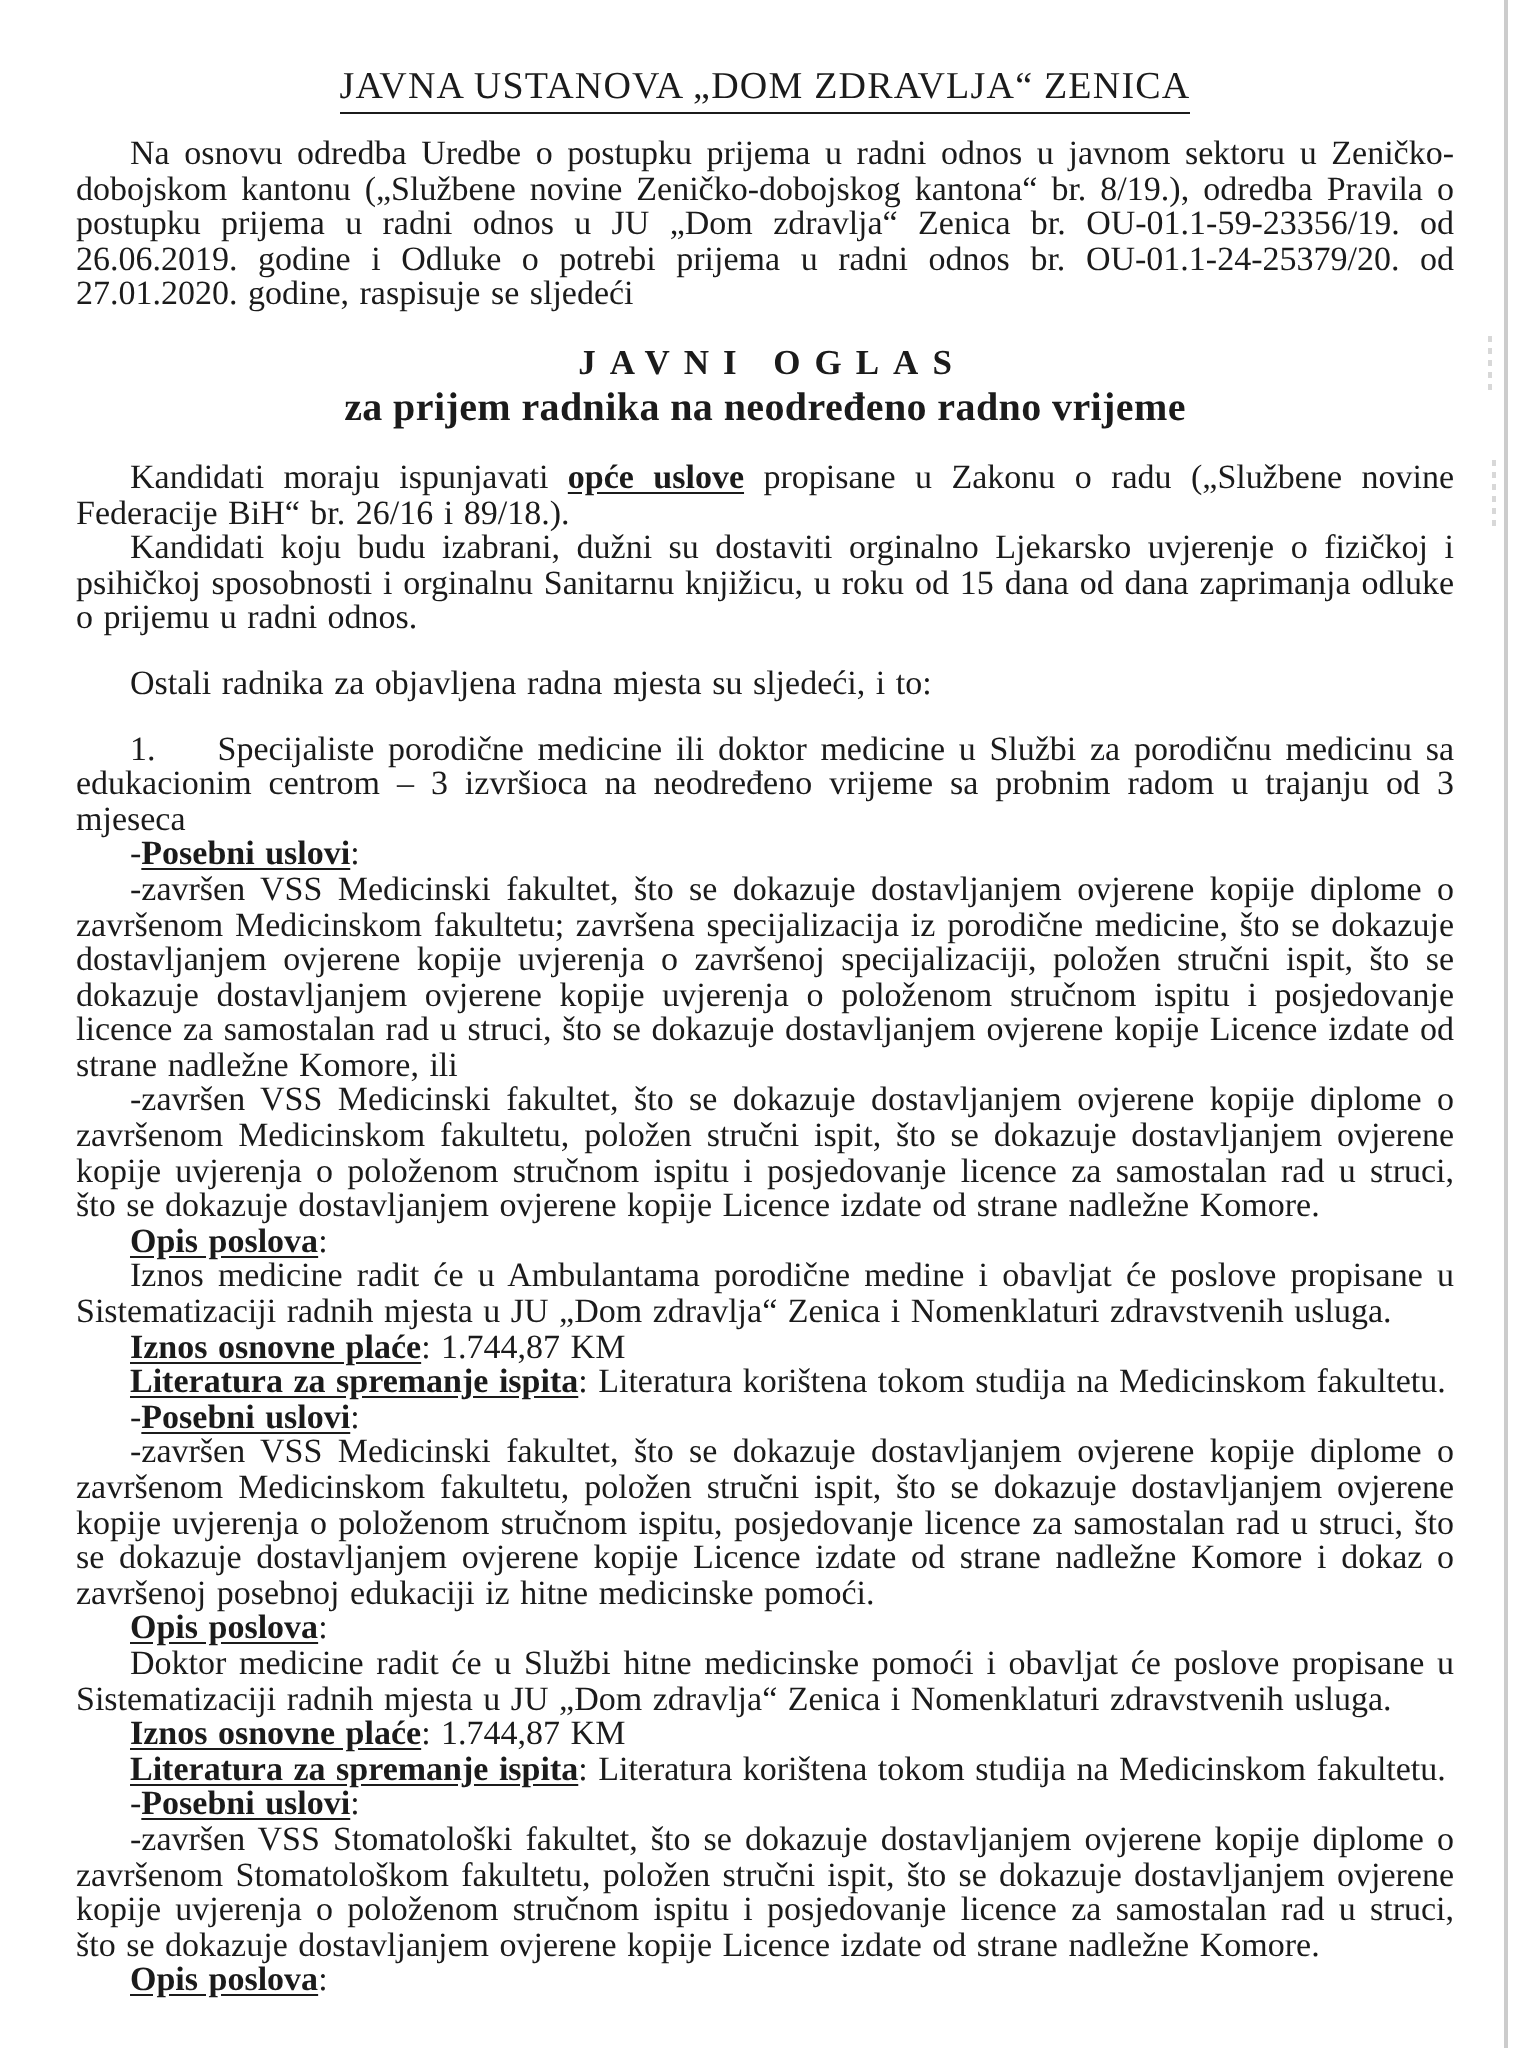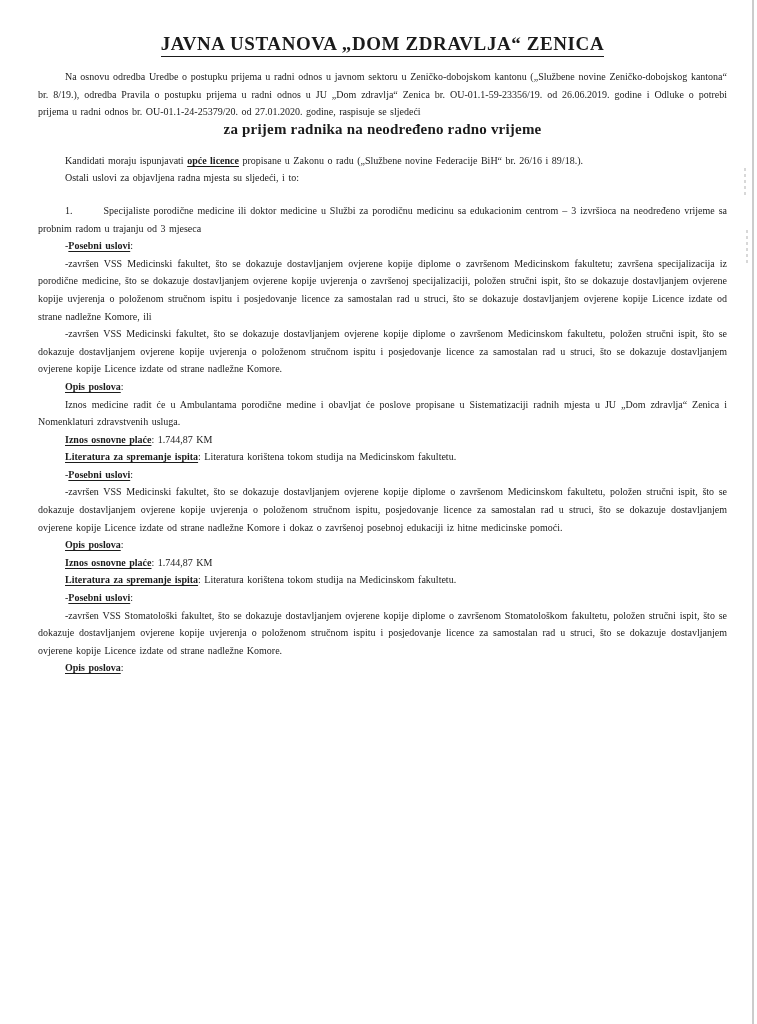--- a/index.html
+++ b/index.html
@@ -13,46 +13,46 @@
     color: #1b1b1b;
   }
   .page {
     padding: 33px 30px 0 38px;
   }
   
   .doc-title {
     margin: 0 0 13px 0;
     text-align: center;
     font-size: 19px;
-    font-weight: bold;
+    font-weight: normal;
     letter-spacing: 0.6px;
   }
   .doc-title .u {
     border-bottom: 1.6px solid #1b1b1b;
     padding-bottom: 2px;
   }
   .notice-heading {
     margin: 15px 0 1px 0;
     text-align: center;
     font-size: 17.5px;
     font-weight: bold;
     letter-spacing: 0.40em;
     text-indent: 0.40em; 
   }
   .notice-subheading {
     margin: 0 0 14px 0;
     text-align: center;
-    font-size: 15px;
+    font-size: 20px;
     font-weight: bold;
     letter-spacing: 0.2px;
   }
   
   p.line {
     margin: 0;
-    font-size: 10px;
+    font-size: 17px;
     line-height: 17.6px;
     text-align: justify;
     text-indent: 27px;
     word-spacing: 1px;
   }
   p.mb { margin-bottom: 15px; }
   .bu {
     font-weight: bold;
     text-decoration: underline;
     text-underline-offset: 2px;
@@ -79,43 +79,46 @@
 <div class="edge-line"></div>
 <div class="artifact artifact-1"></div>
 <div class="artifact artifact-2"></div>
 
 <div class="page">
 
   <h1 class="doc-title"><span class="u">JAVNA USTANOVA „DOM ZDRAVLJA“ ZENICA</span></h1>
 
   <p class="line">Na osnovu odredba Uredbe o postupku prijema u radni odnos u javnom sektoru u Zeničko-dobojskom kantonu („Službene novine Zeničko-dobojskog kantona“ br. 8/19.), odredba Pravila o postupku prijema u radni odnos u JU „Dom zdravlja“ Zenica br. OU-01.1-59-23356/19. od 26.06.2019. godine i Odluke o potrebi prijema u radni odnos br. OU-01.1-24-25379/20. od 27.01.2020. godine, raspisuje se sljedeći</p>
 
+  <div class="notice-heading">JAVNI OGLAS</div>
   <div class="notice-subheading">za prijem radnika na neodređeno radno vrijeme</div>
 
 
-  <p class="line"><span>Kandidati moraju ispunjavati </span><span class="bu">opće licence</span><span> propisane u Zakonu o radu („Službene novine Federacije BiH“ br. 26/16 i 89/18.).</span></p>
+  <p class="line"><span>Kandidati moraju ispunjavati </span><span class="bu">opće uslove</span><span> propisane u Zakonu o radu („Službene novine Federacije BiH“ br. 26/16 i 89/18.).</span></p>
 
+  <p class="line mb">Kandidati koju budu izabrani, dužni su dostaviti orginalno Ljekarsko uvjerenje o fizičkoj i psihičkoj sposobnosti i orginalnu Sanitarnu knjižicu, u roku od 15 dana od dana zaprimanja odluke o prijemu u radni odnos.</p>
 
-  <p class="line mb">Ostali uslovi za objavljena radna mjesta su sljedeći, i to:</p>
+  <p class="line mb">Ostali radnika za objavljena radna mjesta su sljedeći, i to:</p>
 
   <section>
     <p class="line"><span class="jnum">1.</span><span>Specijaliste porodične medicine ili doktor medicine u Službi za porodičnu medicinu sa edukacionim centrom – 3 izvršioca na neodređeno vrijeme sa probnim radom u trajanju od 3 mjeseca</span></p>
     <p class="line"><span>-</span><span class="bu">Posebni uslovi</span><span>:</span></p>
     <p class="line">-završen VSS Medicinski fakultet, što se dokazuje dostavljanjem ovjerene kopije diplome o završenom Medicinskom fakultetu; završena specijalizacija iz porodične medicine, što se dokazuje dostavljanjem ovjerene kopije uvjerenja o završenoj specijalizaciji, položen stručni ispit, što se dokazuje dostavljanjem ovjerene kopije uvjerenja o položenom stručnom ispitu i posjedovanje licence za samostalan rad u struci, što se dokazuje dostavljanjem ovjerene kopije Licence izdate od strane nadležne Komore, ili</p>
     <p class="line">-završen VSS Medicinski fakultet, što se dokazuje dostavljanjem ovjerene kopije diplome o završenom Medicinskom fakultetu, položen stručni ispit, što se dokazuje dostavljanjem ovjerene kopije uvjerenja o položenom stručnom ispitu i posjedovanje licence za samostalan rad u struci, što se dokazuje dostavljanjem ovjerene kopije Licence izdate od strane nadležne Komore.</p>
     <p class="line"><span class="bu">Opis poslova</span><span>:</span></p>
     <p class="line">Iznos medicine radit će u Ambulantama porodične medine i obavljat će poslove propisane u Sistematizaciji radnih mjesta u JU „Dom zdravlja“ Zenica i Nomenklaturi zdravstvenih usluga.</p>
     <p class="line"><span class="bu">Iznos osnovne plaće</span><span>: 1.744,87 KM</span></p>
     <p class="line"><span class="bu">Literatura za spremanje ispita</span><span>: Literatura korištena tokom studija na Medicinskom fakultetu.</span></p>
   </section>
 
   <section>
     <p class="line"><span>-</span><span class="bu">Posebni uslovi</span><span>:</span></p>
     <p class="line">-završen VSS Medicinski fakultet, što se dokazuje dostavljanjem ovjerene kopije diplome o završenom Medicinskom fakultetu, položen stručni ispit, što se dokazuje dostavljanjem ovjerene kopije uvjerenja o položenom stručnom ispitu, posjedovanje licence za samostalan rad u struci, što se dokazuje dostavljanjem ovjerene kopije Licence izdate od strane nadležne Komore i dokaz o završenoj posebnoj edukaciji iz hitne medicinske pomoći.</p>
     <p class="line"><span class="bu">Opis poslova</span><span>:</span></p>
+    <p class="line">Doktor medicine radit će u Službi hitne medicinske pomoći i obavljat će poslove propisane u Sistematizaciji radnih mjesta u JU „Dom zdravlja“ Zenica i Nomenklaturi zdravstvenih usluga.</p>
     <p class="line"><span class="bu">Iznos osnovne plaće</span><span>: 1.744,87 KM</span></p>
     <p class="line"><span class="bu">Literatura za spremanje ispita</span><span>: Literatura korištena tokom studija na Medicinskom fakultetu.</span></p>
   </section>
 
   <section>
     <p class="line"><span>-</span><span class="bu">Posebni uslovi</span><span>:</span></p>
     <p class="line">-završen VSS Stomatološki fakultet, što se dokazuje dostavljanjem ovjerene kopije diplome o završenom Stomatološkom fakultetu, položen stručni ispit, što se dokazuje dostavljanjem ovjerene kopije uvjerenja o položenom stručnom ispitu i posjedovanje licence za samostalan rad u struci, što se dokazuje dostavljanjem ovjerene kopije Licence izdate od strane nadležne Komore.</p>
     <p class="line"><span class="bu">Opis poslova</span><span>:</span></p>
 
   </section>

